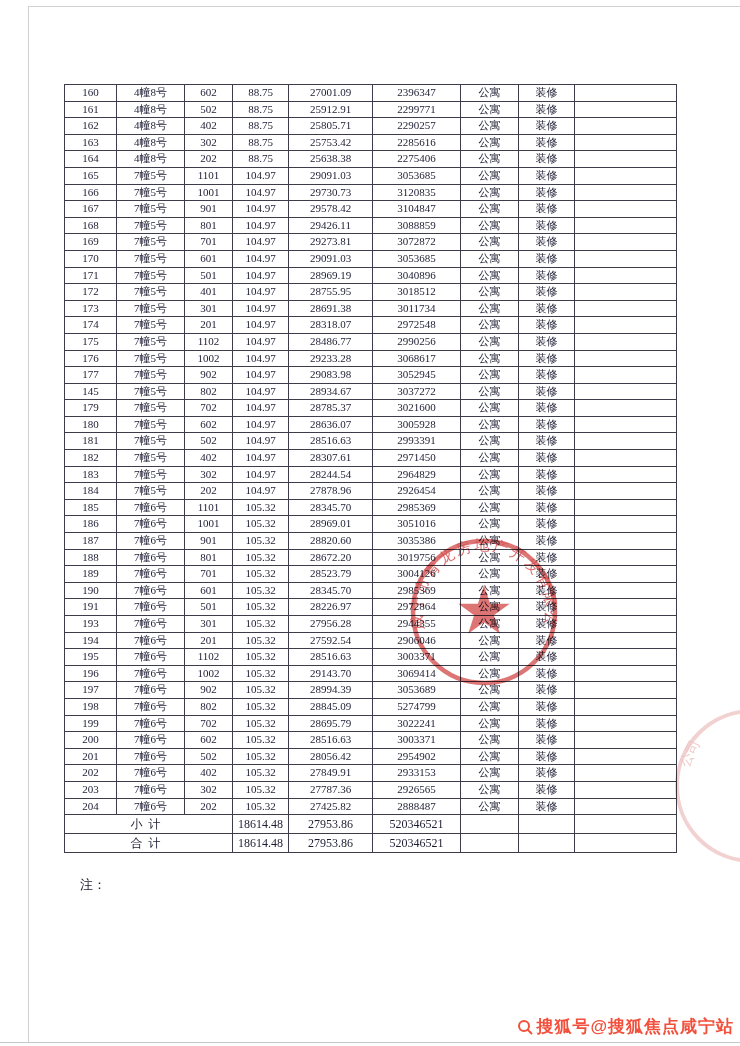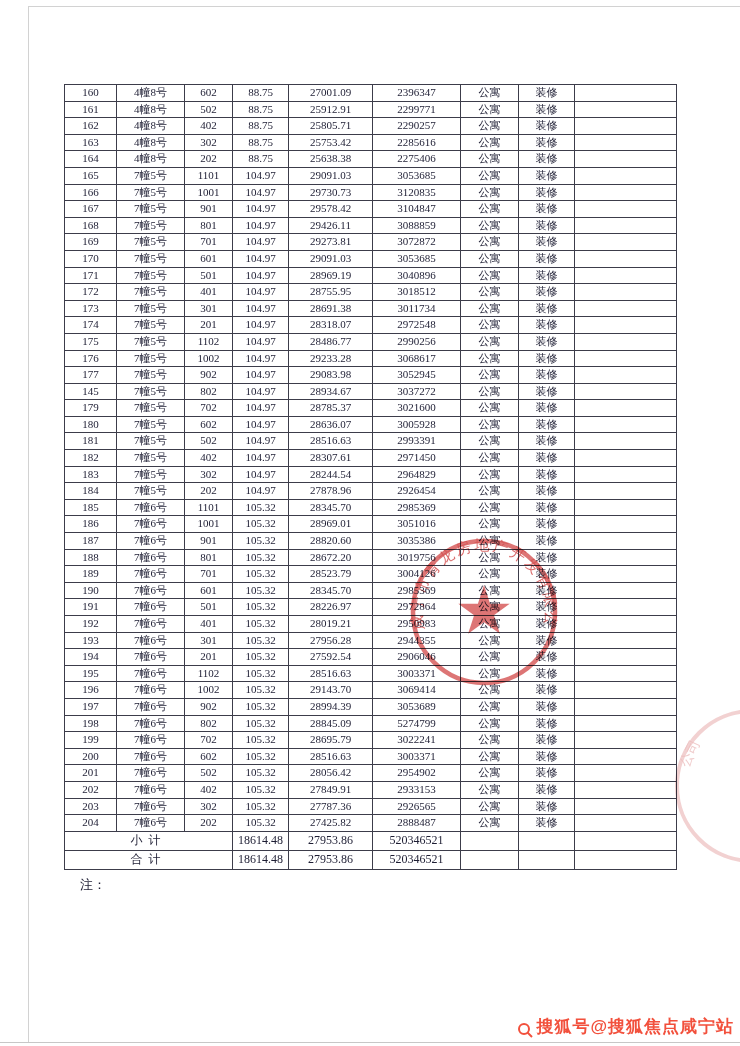--- a/index.html
+++ b/index.html
@@ -31,21 +31,21 @@
 
   .stamp{position:absolute;left:403px;top:531px;width:162px;height:162px;
          mix-blend-mode:multiply;opacity:.85;pointer-events:none;}
   .stamp-edge{position:absolute;left:660px;top:698px;width:80px;height:176px;
          mix-blend-mode:multiply;opacity:.55;pointer-events:none;}
 
   .watermark{
     position:absolute;right:6px;bottom:8px;
     font-family:"Liberation Sans","DejaVu Sans",sans-serif;
     font-size:17px;font-weight:bold;color:#f2503c;letter-spacing:1px;
-    display:flex;align-items:flex-end;gap:3px;
+    display:flex;align-items:center;gap:3px;
   }
 </style>
 </head>
 <body>
 
 <div class="scan-line scan-top"></div>
 <div class="scan-line scan-left"></div>
 <div class="scan-line scan-bottom"></div>
 
 <div class="table-wrap">
@@ -408,31 +408,20 @@
           <td>7幢6号</td>
           <td>501</td>
           <td>105.32</td>
           <td>28226.97</td>
           <td>2972864</td>
           <td>公寓</td>
           <td>装修</td>
           <td></td>
         </tr>
         <tr>
-          <td>192</td>
-          <td>7幢6号</td>
-          <td>401</td>
-          <td>105.32</td>
-          <td>28019.21</td>
-          <td>2950983</td>
-          <td>公寓</td>
-          <td>装修</td>
-          <td></td>
-        </tr>
-        <tr>
           <td>193</td>
           <td>7幢6号</td>
           <td>301</td>
           <td>105.32</td>
           <td>27956.28</td>
           <td>2944355</td>
           <td>公寓</td>
           <td>装修</td>
           <td></td>
         </tr>

